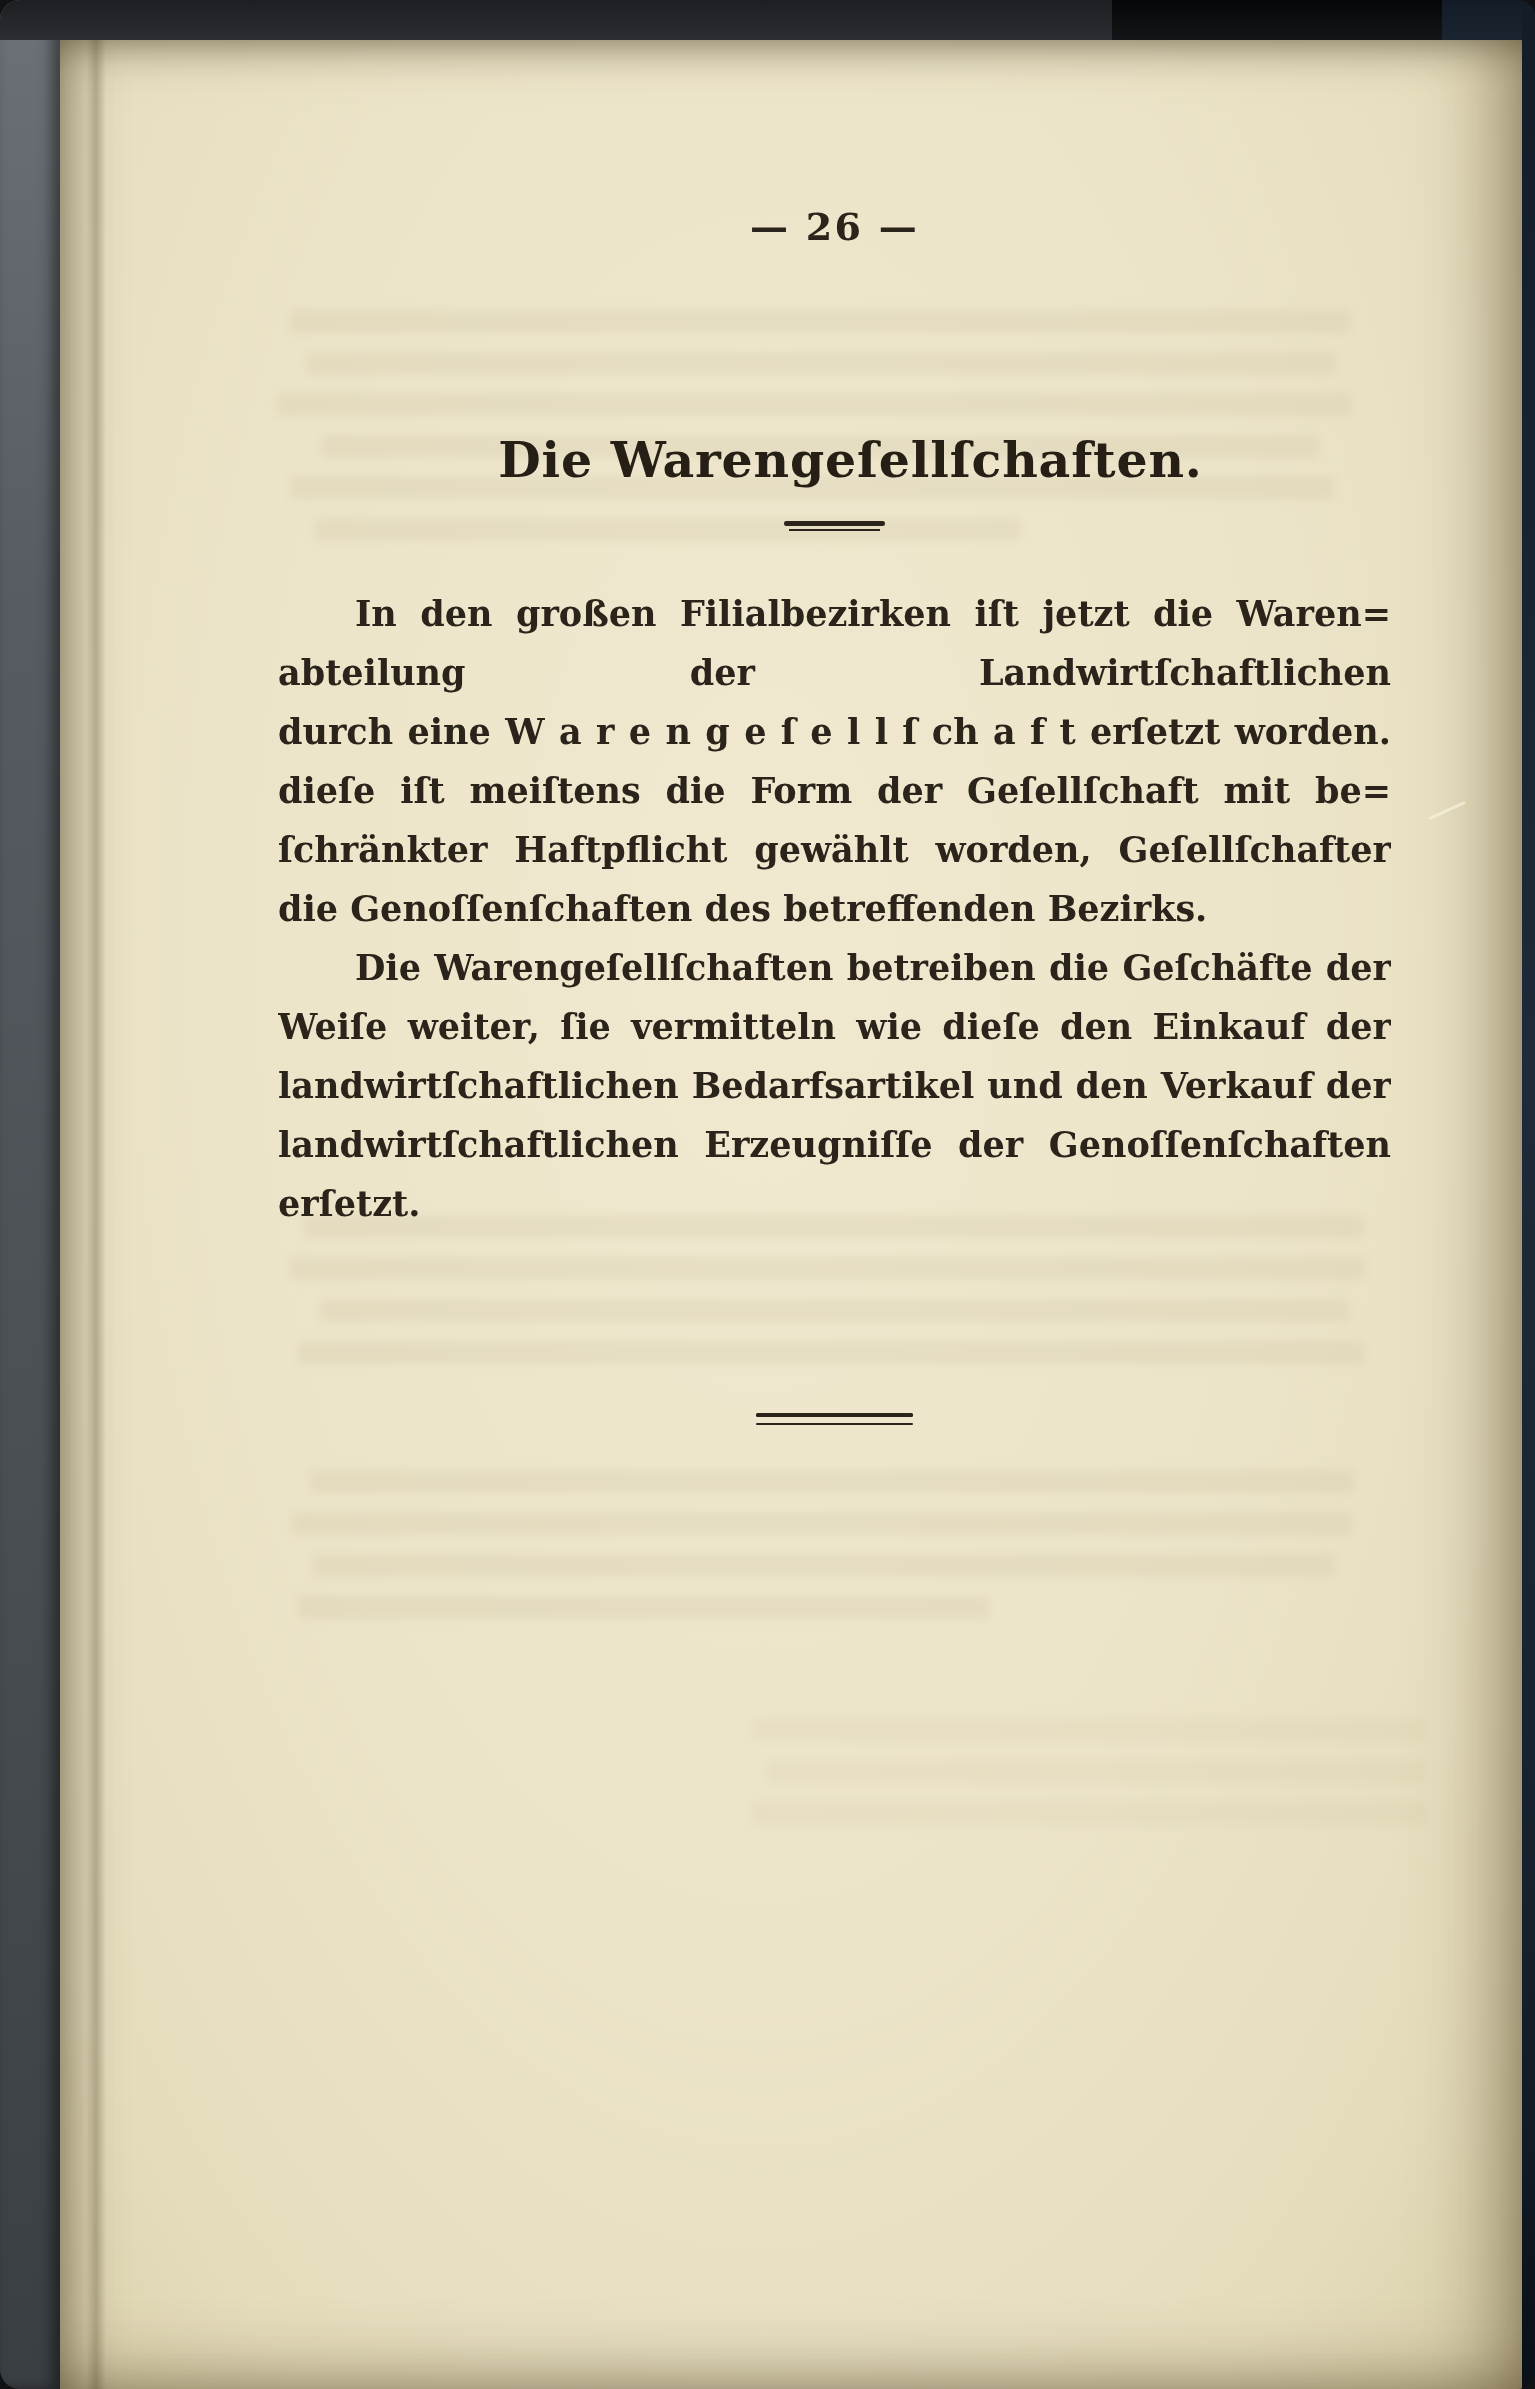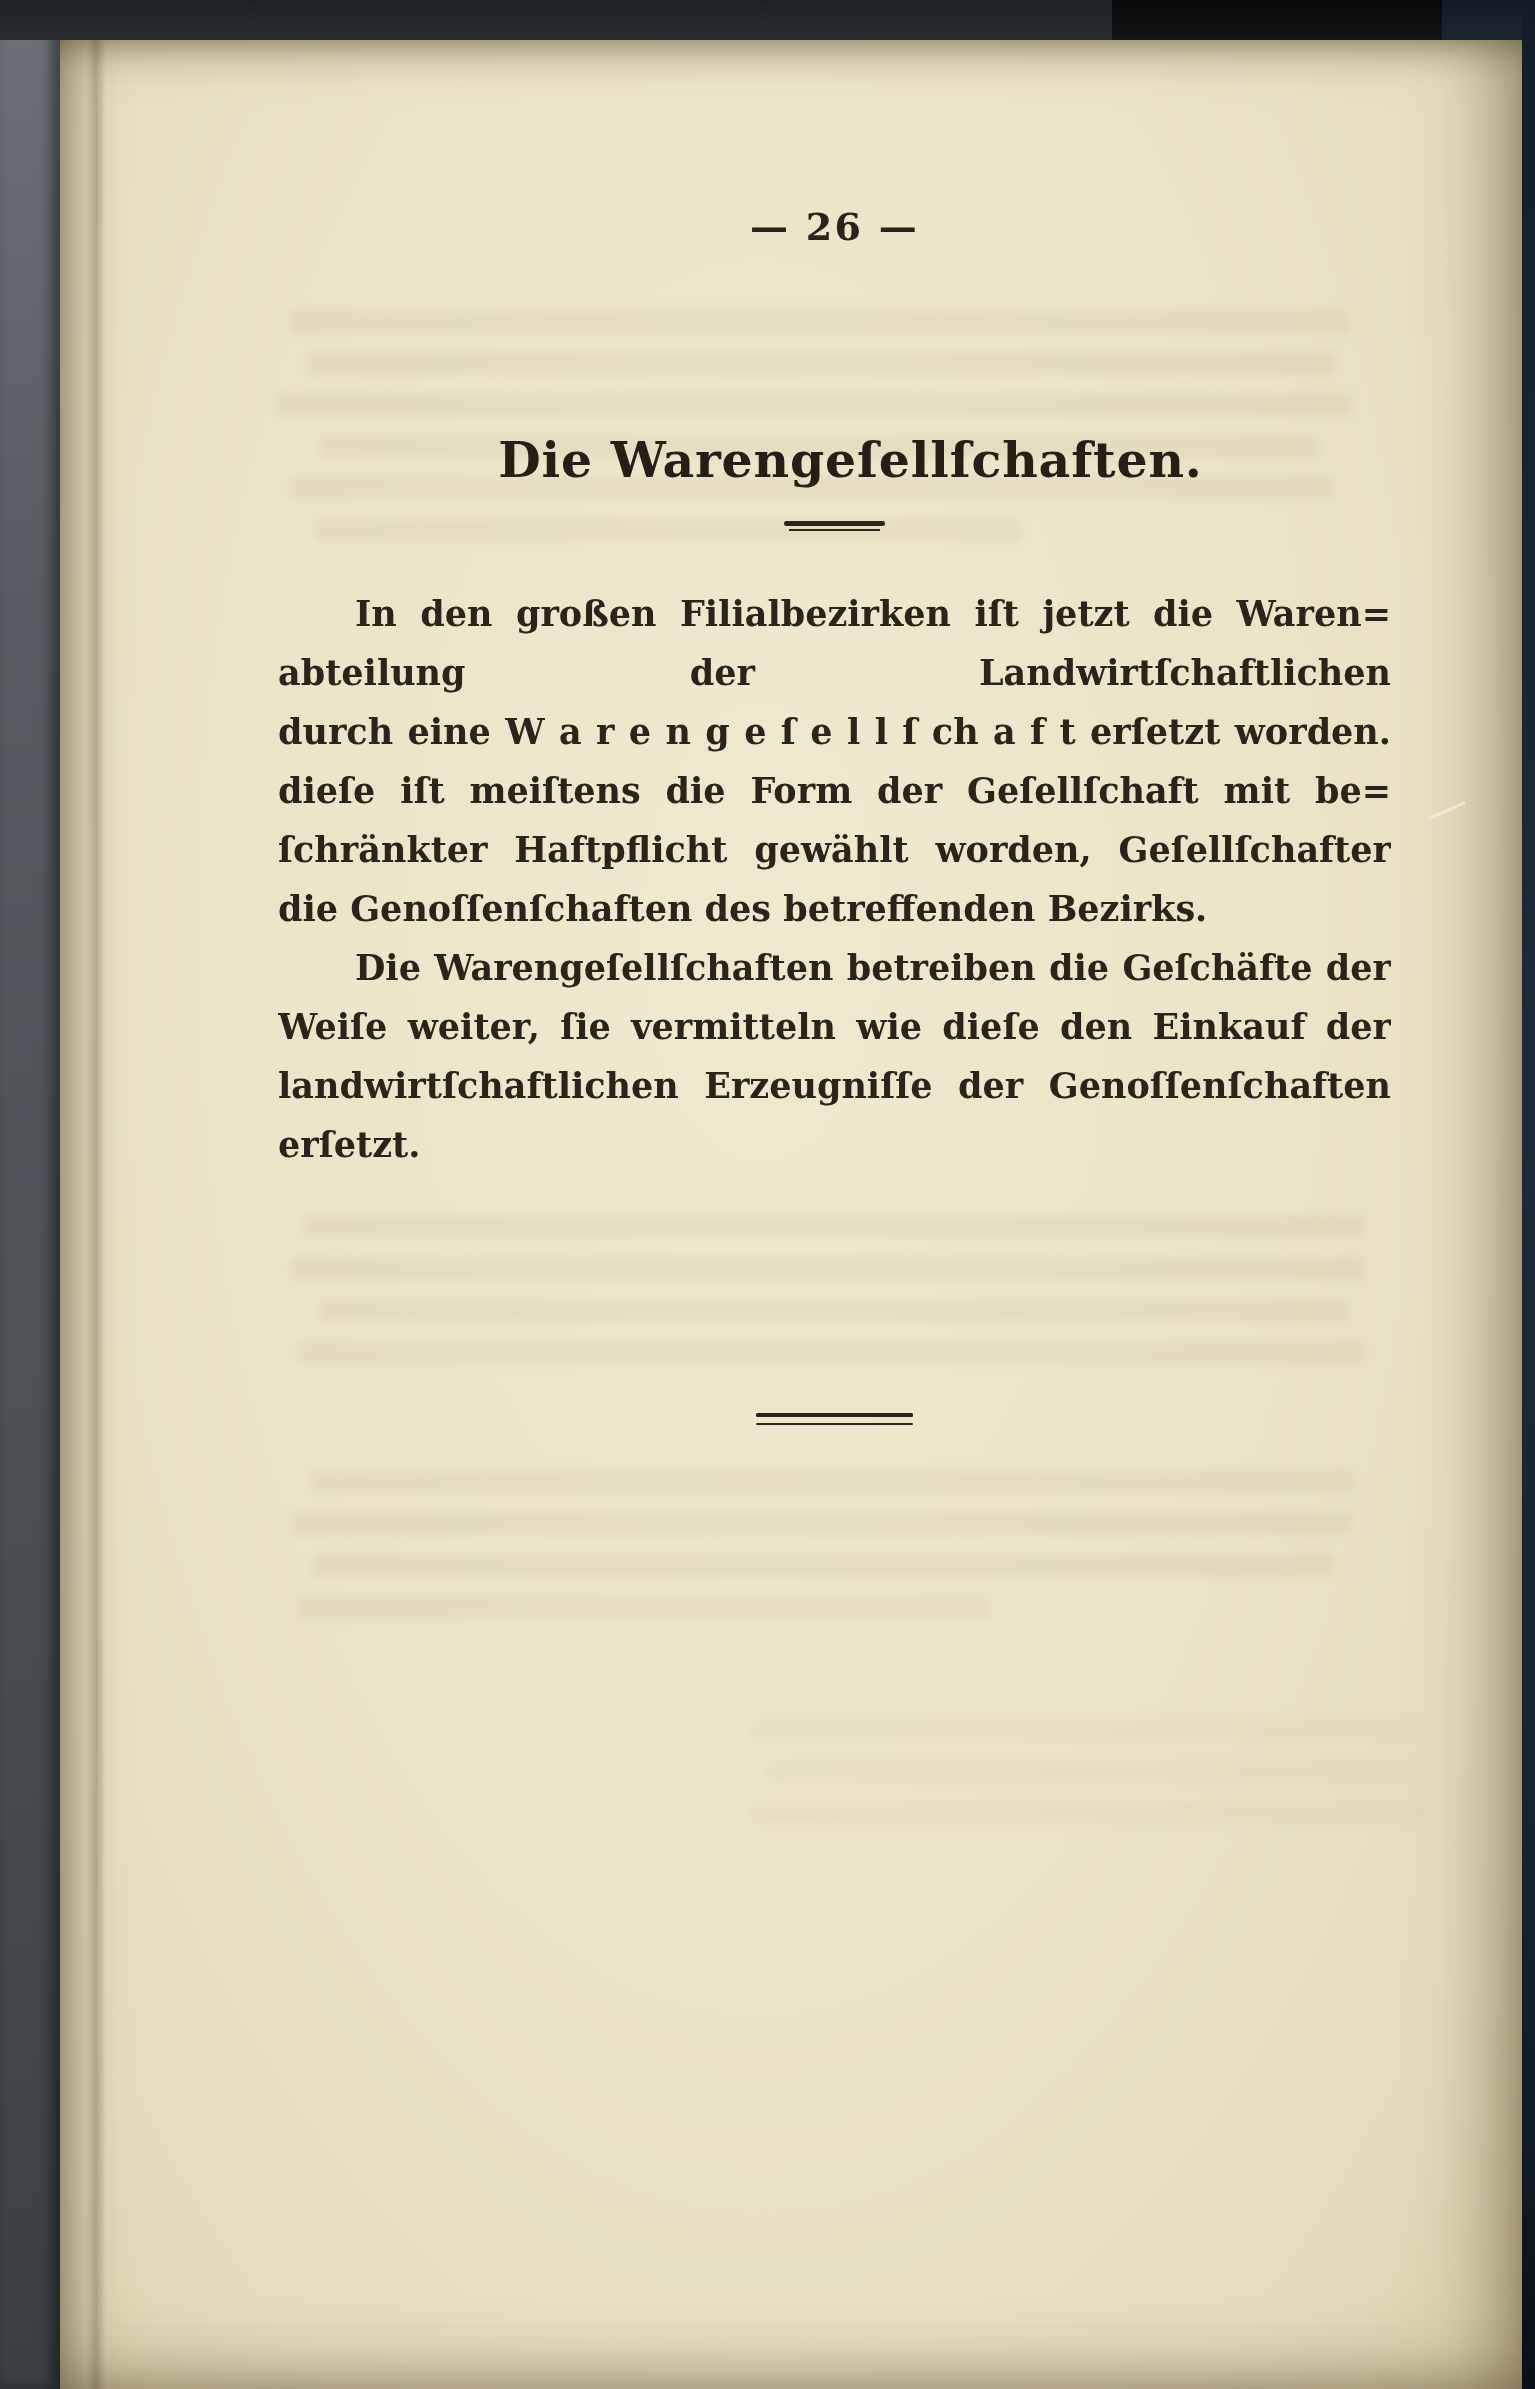--- a/index.html
+++ b/index.html
@@ -1,19 +1,20 @@
 <!DOCTYPE html>
 <html style="font-size:12.3px"><head>
 <meta charset="utf-8">
 <style>
   html,body { margin:0; padding:0; background:#101214; }
   .scene {
     position:relative; width:1536px; height:2389px;
     background:#15181b; overflow:hidden;
     font-family:"DejaVu Serif","Liberation Serif",serif;
+    border-radius:20px;
   }
   .left-strip {
     position:absolute; left:0; top:0; width:60px; height:100%;
     background:linear-gradient(180deg,#6b7176 0%,#565c61 25%,#4a5054 60%,#3a3f43 100%);
     box-shadow: inset -7.7px 0 14px rgba(0,0,0,.45);
   }
   .top-band {
     position:absolute; left:0; top:0; width:100%; height:40px;
     background:linear-gradient(180deg,#1d2023,#2a2e32);
   }
@@ -136,20 +137,21 @@
 
     <div class="textblock">
       <div class="line indent">In den großen Filialbezirken iſt jetzt die Waren=</div>
       <div class="line">abteilung der Landwirtſchaftlichen Zentral=Darlehnskaſſe</div>
       <div class="line">durch eine W a r e n g e ſ e l l ſ ch a f t erſetzt worden. Für</div>
       <div class="line">dieſe iſt meiſtens die Form der Geſellſchaft mit be=</div>
       <div class="line">ſchränkter Haftpflicht gewählt worden, Geſellſchafter ſind</div>
       <div class="line endline">die Genoſſenſchaften des betreffenden Bezirks.</div>
       <div class="line indent">Die Warengeſellſchaften betreiben die Geſchäfte der</div>
       <div class="line">Weiſe weiter, ſie vermitteln wie dieſe den Einkauf der</div>
+      <div class="line">landwirtſchaftlichen Bedarfsartikel und den Verkauf der</div>
       <div class="line">landwirtſchaftlichen Erzeugniſſe der Genoſſenſchaften im</div>
       <div class="line endline">erſetzt.</div>
     </div>
 
     <div class="end-rule">
       <span class="er-top"></span>
       <span class="er-bottom"></span>
     </div>
   </div>
 </div>

